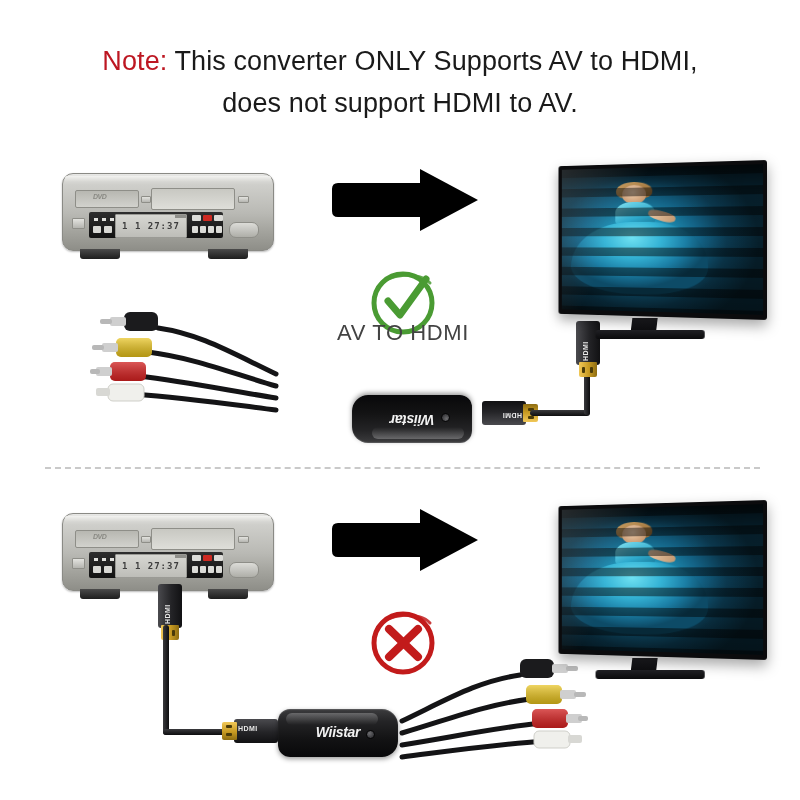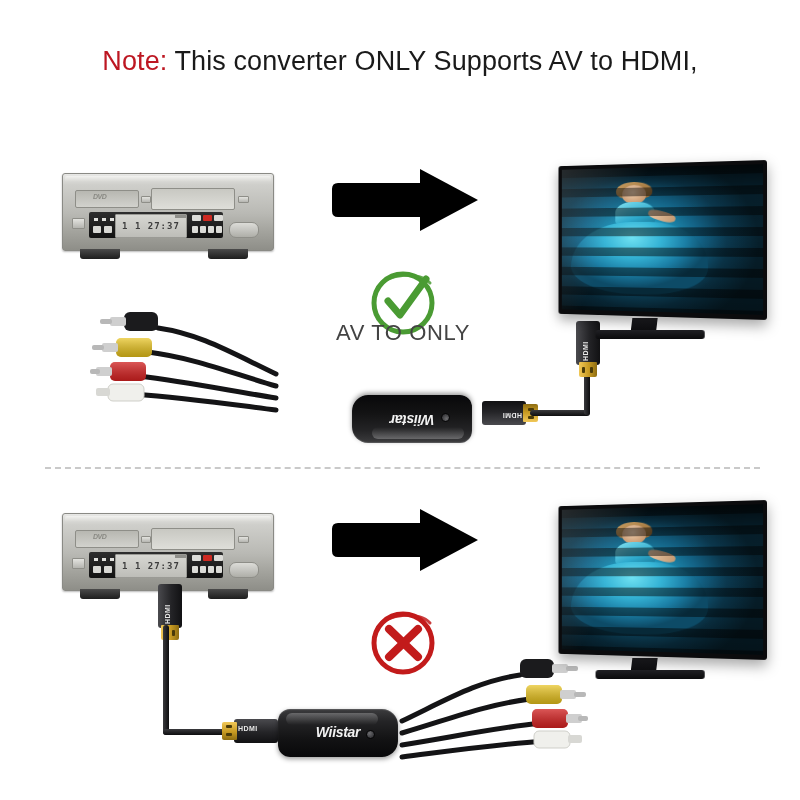--- a/index.html
+++ b/index.html
@@ -27,21 +27,21 @@
   
   .panel{position:absolute;left:0;width:800px;height:320px;}
   .panel-top{top:155px;}
   .panel-bottom{top:495px;}
 
   
   .vcr{position:absolute;width:210px;height:100px;}
   .vcr-body{
     position:absolute;left:0;top:8px;width:210px;height:76px;
     background:linear-gradient(180deg,#e8e8e6 0%,#cfcfcb 14%,#b9b9b4 52%,#a3a39d 76%,#8e8e88 100%);
-    border:1px solid #8a8a85;border-radius:3px;
+    border:1px solid #8a8a85;border-radius:11px;
     box-shadow:0 1px 2px rgba(0,0,0,.28);
   }
   .vcr-top-edge{
     position:absolute;left:2px;top:2px;width:206px;height:6px;
     background:linear-gradient(180deg,#f2f2f0,#d5d5d1);border-radius:2px 2px 0 0;
   }
   .vcr-slot{
     position:absolute;background:linear-gradient(180deg,#b7b7b1,#d2d2cd);
     border:1px solid #8e8e88;border-radius:2px;
   }
@@ -244,20 +244,21 @@
   .wire-h{height:6px;background:linear-gradient(180deg,#3a3a3d,#0d0d0f);}
   .wire-v{width:6px;background:linear-gradient(90deg,#3a3a3d,#0d0d0f);}
 </style>
 </head>
 <body>
 
 <div class="stage">
 
   <div class="note-block">
     <span class="note-word">Note:</span><span> This converter ONLY Supports AV to HDMI,</span>
+    <span class="note-l2">does not support HDMI to AV.</span>
   </div>
 
   <div class="divider"></div>
 
   <div class="panel panel-top">
 
     <div class="vcr" style="left:62px;top:10px;">
       <div class="vcr-body">
         <div class="vcr-top-edge"></div>
         <div class="vcr-slot slot-dvd"></div>
@@ -378,21 +379,21 @@
       </svg>
     </div>
 
     <div class="badge" style="left:366px;top:110px;">
       <svg viewBox="0 0 74 74">
         <circle cx="37" cy="38" r="29" fill="none" stroke="#4a9b33" stroke-width="5"></circle>
         <path d="M12 22 C 22 8, 54 6, 64 18" fill="none" stroke="#4a9b33" stroke-width="3" stroke-linecap="round" opacity=".85"></path>
         <path d="M22 36 L34 50 L60 14" fill="none" stroke="#4a9b33" stroke-width="7" stroke-linecap="round" stroke-linejoin="round"></path>
       </svg>
     </div>
-    <div class="badge-label" style="left:273px;top:165px;">AV TO ONLY</div>
+    <div class="badge-label" style="left:273px;top:165px;">AV TO HDMI</div>
 
     <div class="tv" style="left:535px;top:5px;">
       <div class="tv-frame">
         <div class="tv-screen">
           <div class="tv-figure">
             <div class="fig-hair"></div>
             <div class="fig-head"></div>
             <div class="fig-bodice"></div>
             <div class="fig-arm"></div>
             <div class="fig-skirt"></div>

